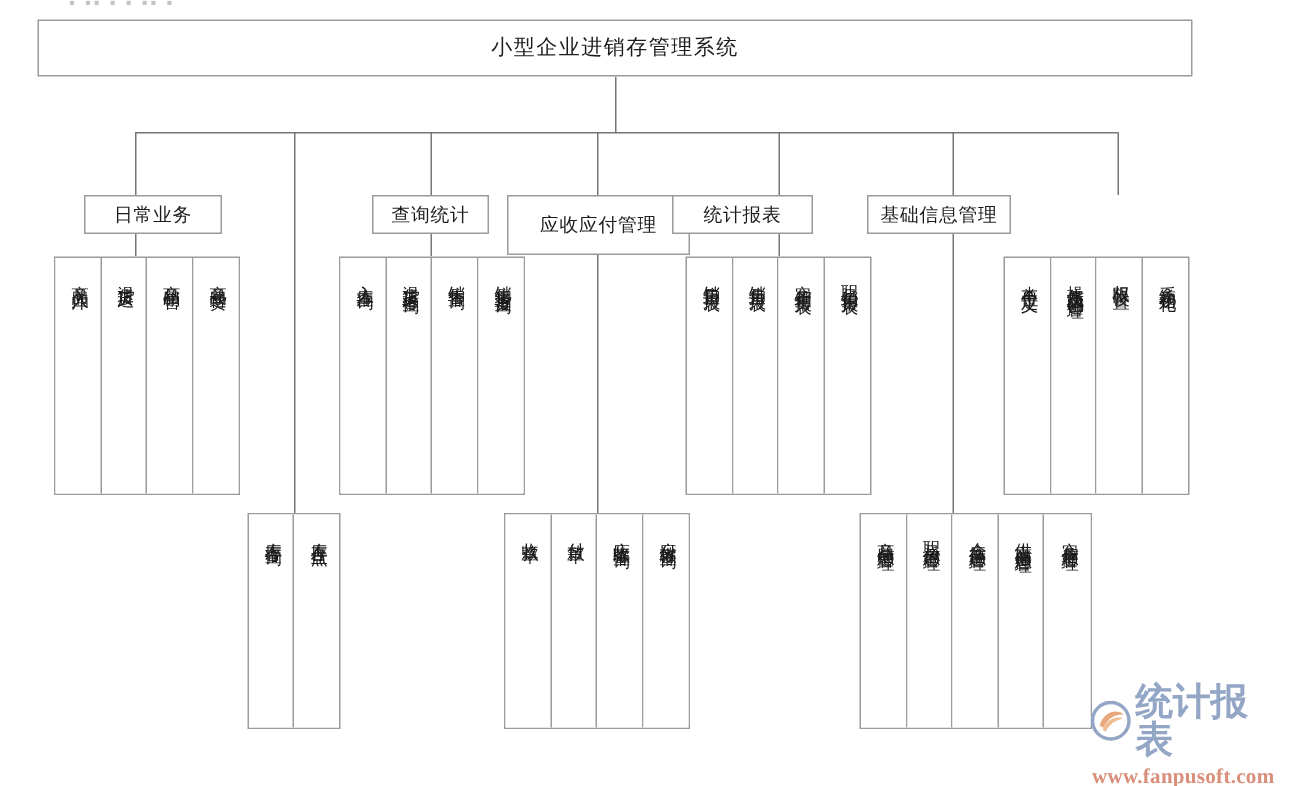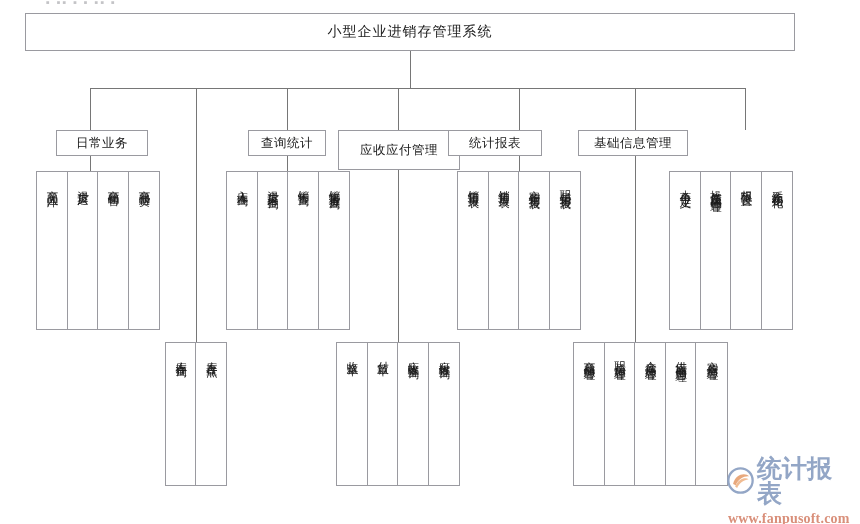--- a/index.html
+++ b/index.html
@@ -153,21 +153,21 @@
   </div>
 
   <div class="box cat-box" style="left:338px; top:130px; width:122px; height:40px;">
     <span>应收应付管理</span>
   </div>
 
   <div class="box cat-box" style="left:448px; top:130px; width:94px; height:26px;">
     <span>统计报表</span>
   </div>
 
-  <div class="box cat-box" style="left:578px; top:130px; width:110px; height:26px;">
+  <div class="box cat-box" style="left:578px; top:130px; width:96px; height:26px;">
     <span>基础信息管理</span>
   </div>
 
 
   <div class="leafgroup" style="left:36px; top:171px; width:124px; height:159px;">
     <div class="leaf" style="width:31px;">
       <span>商品入库</span>
     </div>
     <div class="leaf" style="width:31px;">
       <span>退货返厂</span>

